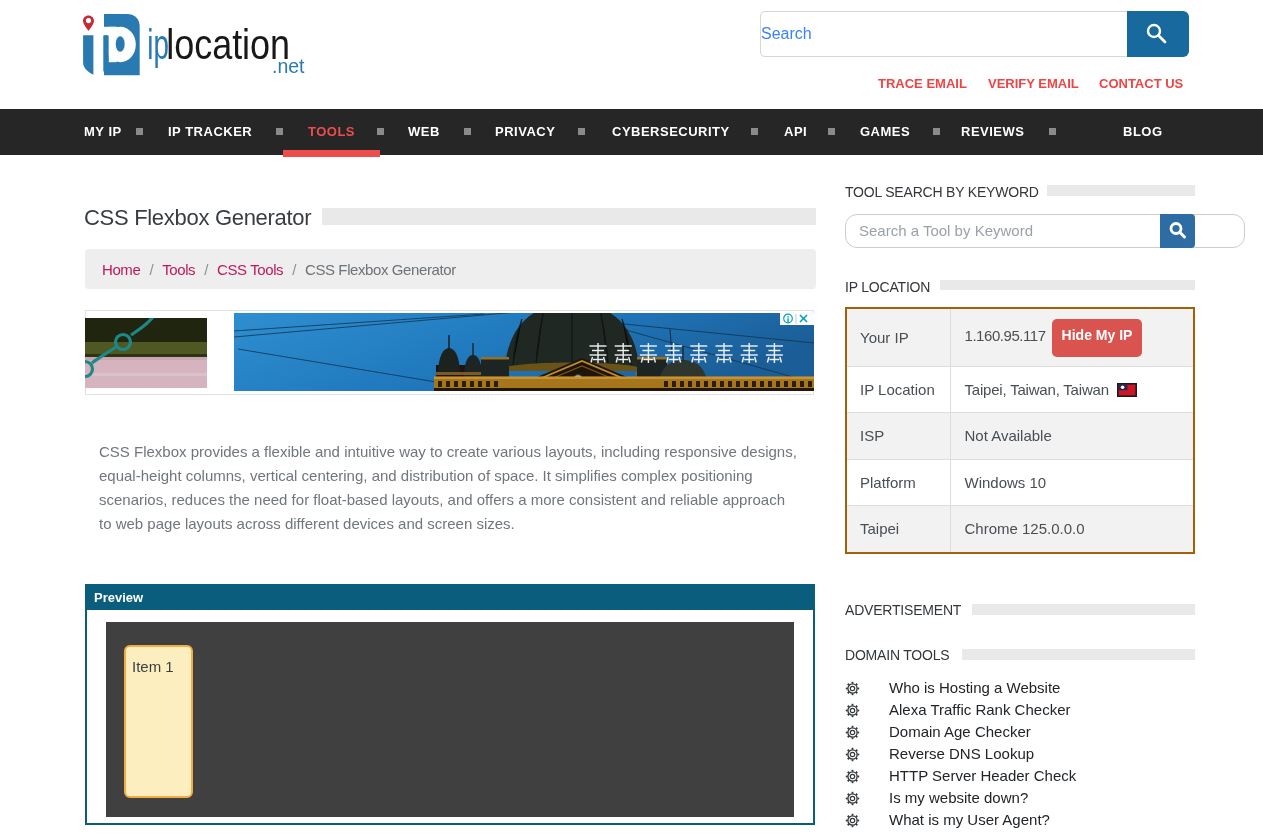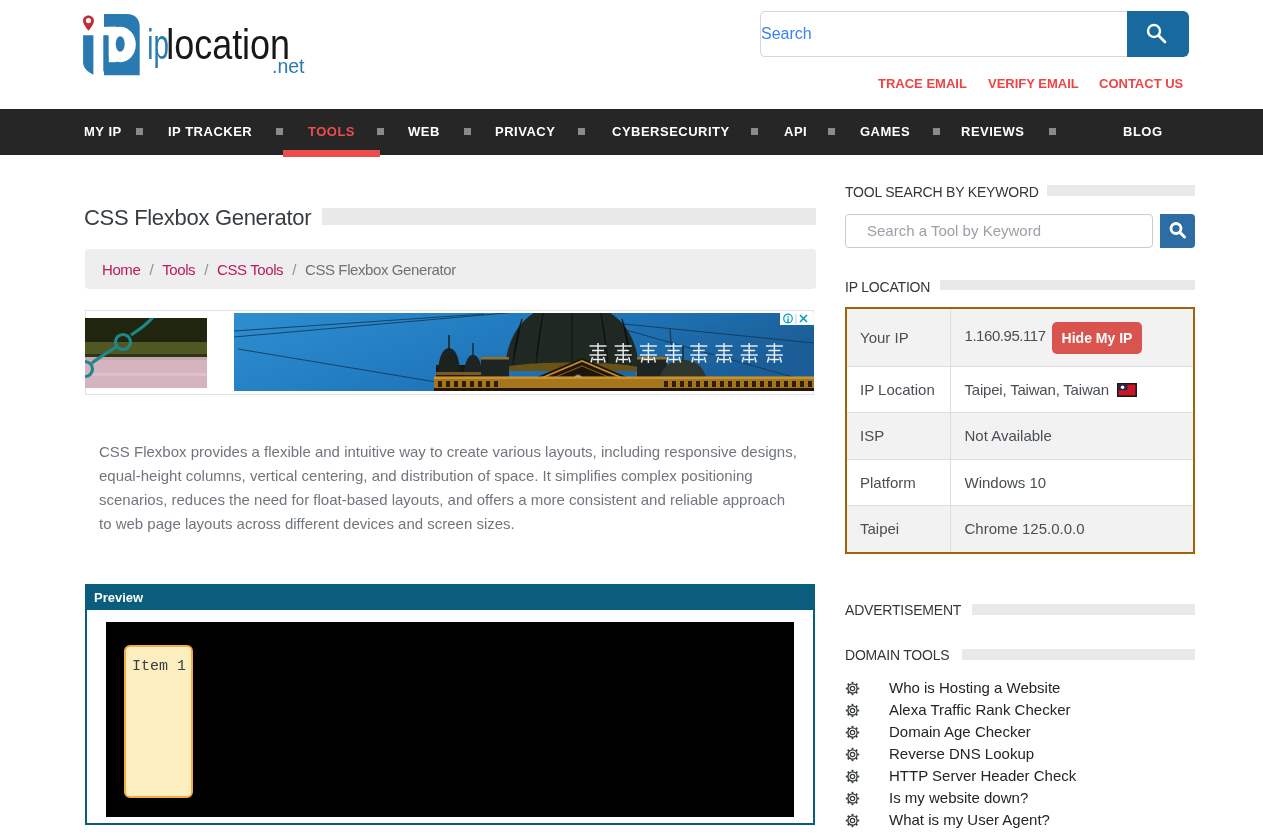--- a/index.html
+++ b/index.html
@@ -22,30 +22,30 @@
 #crumb { left:85px; top:249px; width:731px; height:40px; background:#eeeeee; border-radius:4px; font-size:15px; line-height:42px; color:#6c7278; white-space:nowrap; letter-spacing:-0.4px; }
 #crumb a { color:#be185d; text-decoration:none; }
 #crumb .sep { color:#8a9096; margin:0 9px; }
 
 #ad { left:85px; top:310px; width:729px; height:85px; border:1px solid #e2e2e2; background:#fff; }
 
 #para { left:99px; top:440px; width:705px; font-size:15px; line-height:24px; color:#70767c; }
 
 #panel { left:85px; top:584px; width:730px; height:241px; border:2px solid #0b5d7e; background:#fff; }
 #panelhead { position:absolute; left:-2px; top:-2px; width:730px; height:26px; background:#0b5d7e; color:#fff; font-size:13px; font-weight:bold; line-height:27px; padding-left:9px; }
-#flexc { position:absolute; left:19px; top:36px; width:688px; height:195px; background:#000000;font-family:Liberation Mono, monospace; }
+#flexc { position:absolute; left:19px; top:36px; width:688px; height:195px; background:#404040; }
 #item1 { position:absolute; left:18px; top:23px; width:69px; height:153px; background:#fdeebf; border:2px solid #f3ac43; border-radius:6px; font-size:15px; color:#3a3f44; padding:11px 0 0 6px; }
 
-#sbox { left:845px; top:214px; width:308px; height:34px; border:1px solid #cccccc; border-radius:4px; background:#fff; color:#9ba1a6; font-size:15px; line-height:32px; padding-left:21px; }
+#sbox { left:845px; top:214px; width:400px; height:34px; border:1px solid #cccccc; border-radius:12px; background:#fff; color:#9ba1a6; font-size:15px; line-height:32px; padding-left:13px; }
 #sbtn { left:1160px; top:214px; width:35px; height:34px; background:#2d6da3; border-radius:0 4px 4px 0; }
 #iptable { left:845px; top:307px; width:350px; border:2px solid #a16207; border-collapse:collapse; font-size:15px; color:#494f54; }
 #iptable td { border:1px solid #dddddd; padding-left:13px; }
 #iptable td.val { padding-left:14px; }
 .rowg { background:#f2f2f2; }
-#hidebtn { display:inline-block; background:#d9534f; color:#fff; font-size:14px; font-weight:bold; border-radius:5px; height:32px; line-height:32px; padding:0 10px; margin-left:6px; vertical-align:middle; position:relative; top:1px; }
+#hidebtn { display:inline-block; background:#d9534f; color:#fff; font-size:14px; font-weight:bold; border-radius:5px; height:38px; line-height:32px; padding:0 10px; margin-left:6px; vertical-align:middle; position:relative; top:1px; }
 .tool { position:absolute; left:845px; height:22px; font-size:15px; color:#212529; }
 .tool span { position:absolute; left:32px; top:1px; white-space:nowrap;margin-left:12px; }
 .tool svg { position:absolute; left:0; top:3px; }
 </style>
 </head>
 <body>
 
 <svg class="abs" style="left:75px;top:5px" width="240" height="80" viewBox="0 0 240 80">
   <path d="M13.5 10.5 c-3.1 0 -5.5 2.4 -5.5 5.3 c0 3.8 5.5 9.9 5.5 9.9 s5.5 -6.1 5.5 -9.9 c0 -2.9 -2.4 -5.3 -5.5 -5.3 z" fill="#c32b35"></path>
   <circle cx="13.5" cy="15.6" r="2.6" fill="#fff"></circle>

